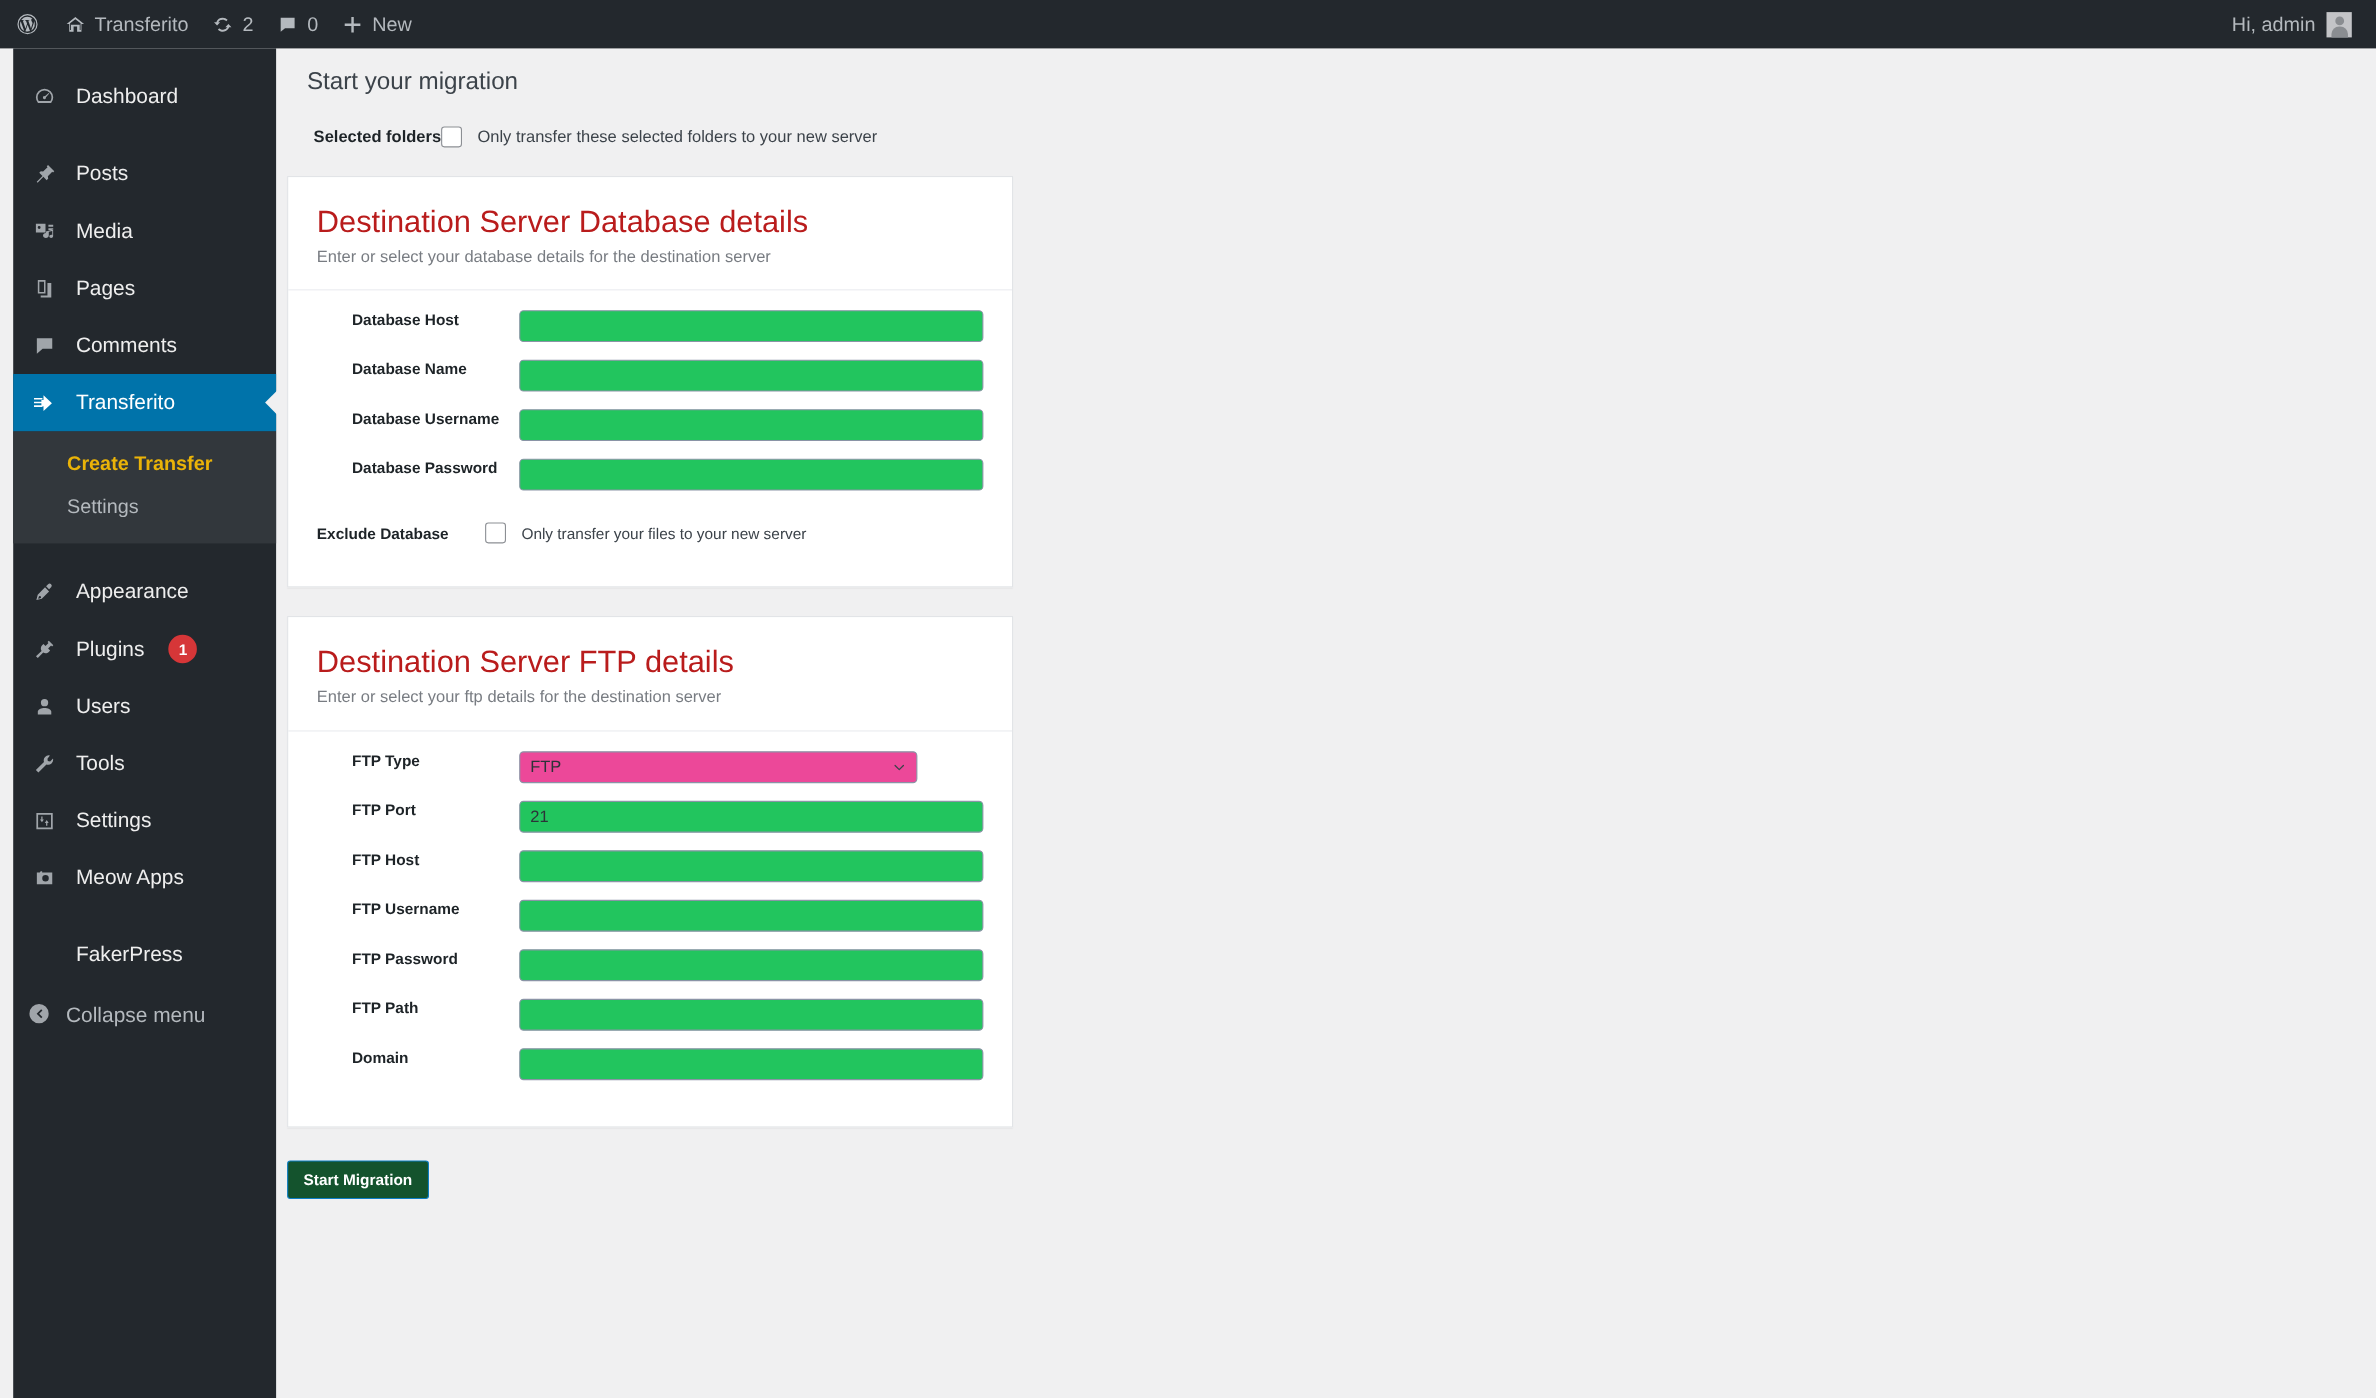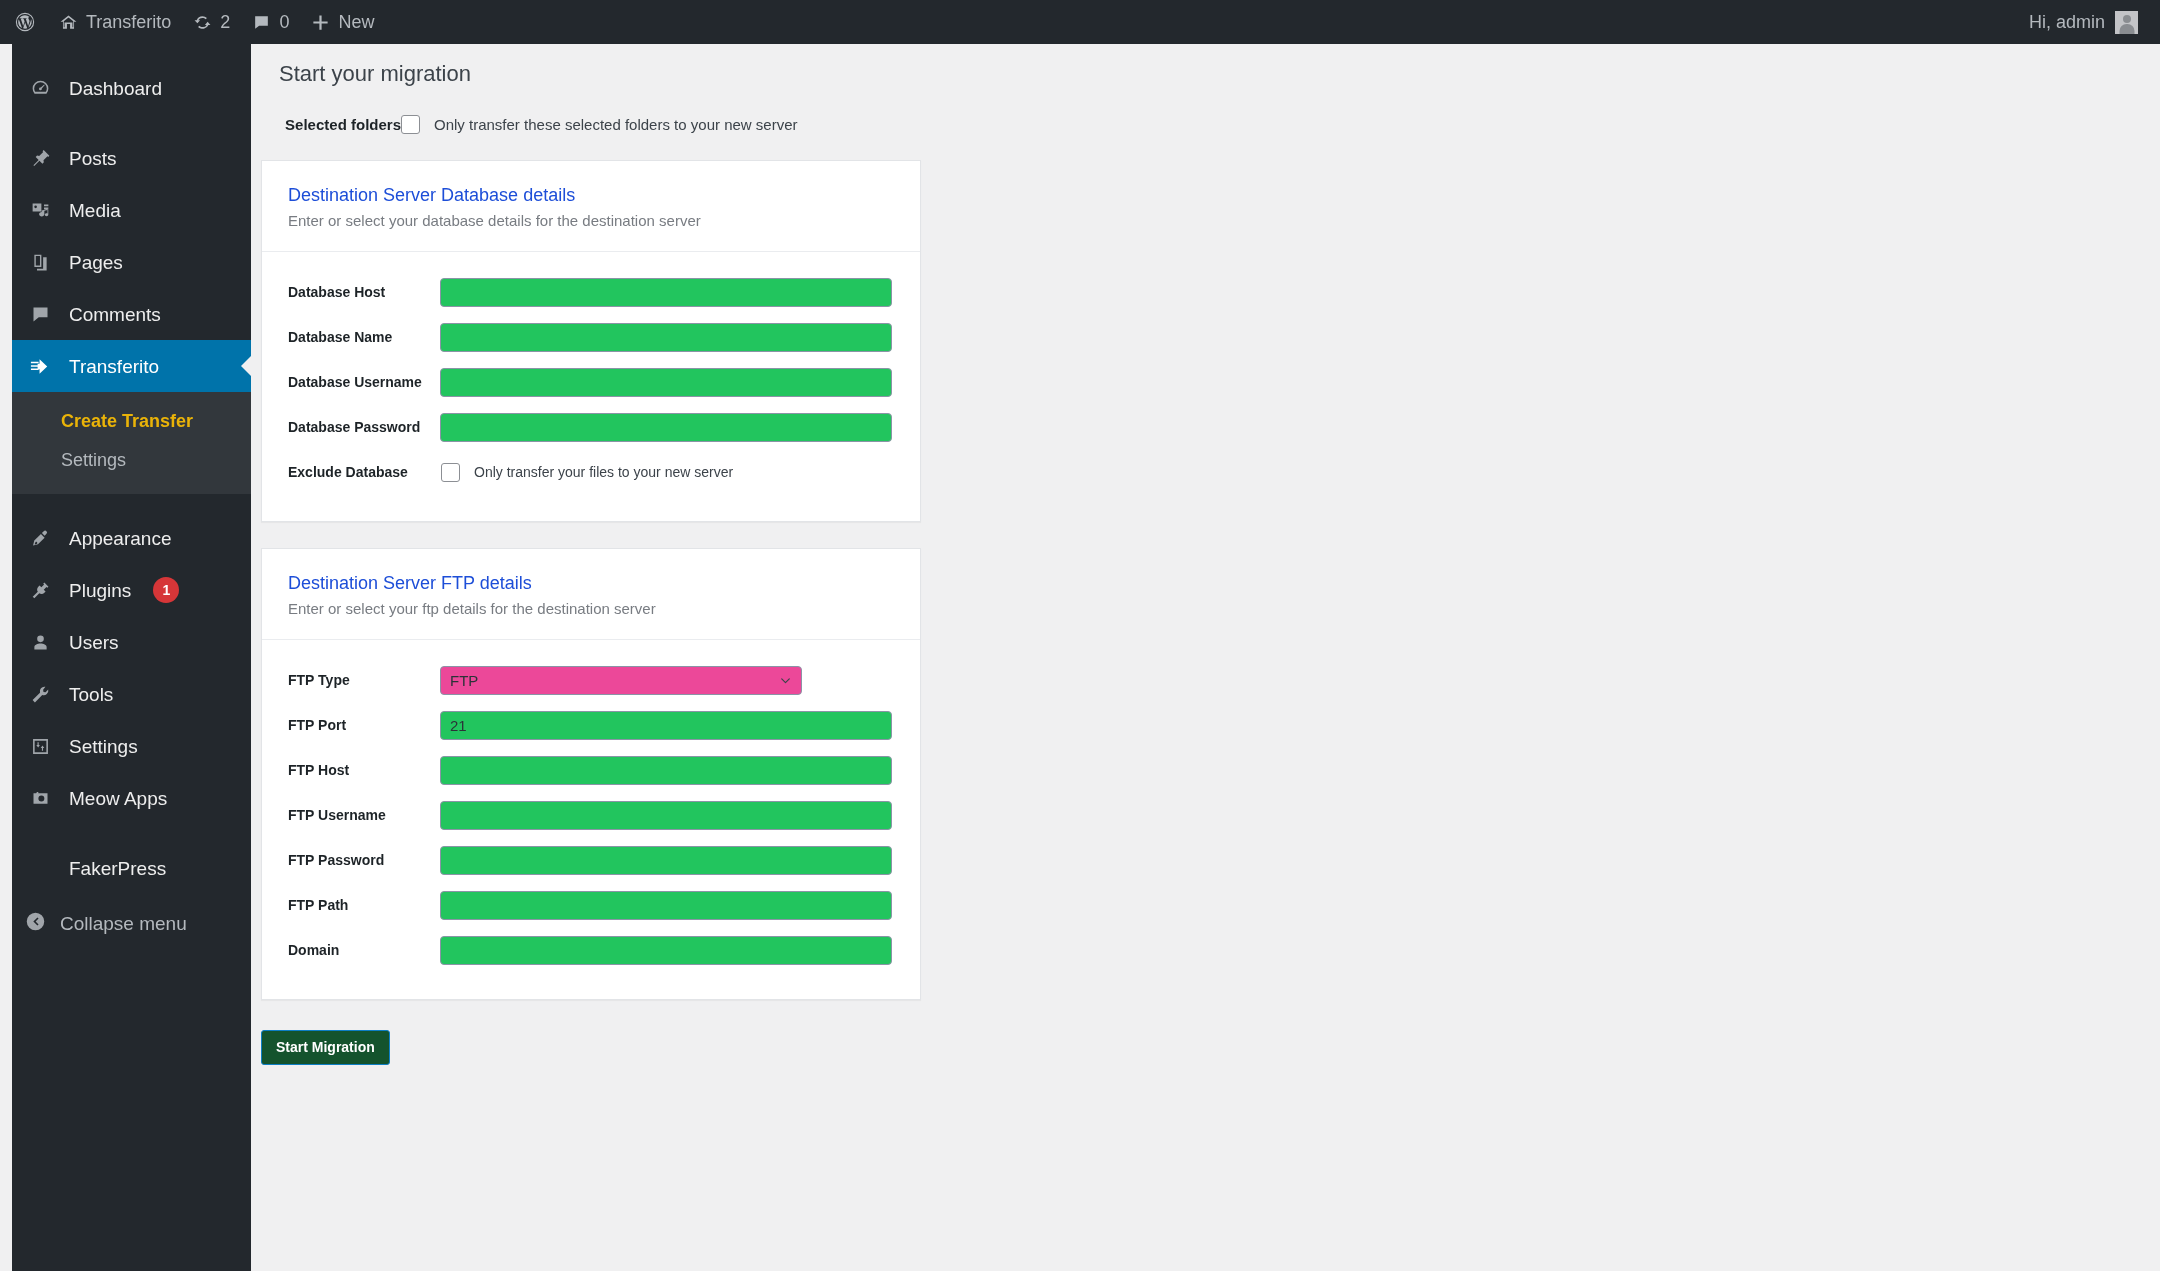--- a/index.html
+++ b/index.html
@@ -167,38 +167,39 @@
     border: 1px solid #e2e4e7;
     width: 660px;
     margin: 26px 0 0 22px;
     box-shadow: 0 1px 1px rgba(0,0,0,.04);
   }
   .card-head {
     padding: 23px 26px 20px 26px;
     border-bottom: 1px solid #eaecef;
   }
   .card-title {
-    font-size: 18px;
+    font-size: 28px;
     font-weight: 400;
-    color: #1d4ed8;
+    color: #b91c1c;
     margin: 0 0 5px 0;
     line-height: 1.25;
   }
   .card-sub {
     font-size: 15px;
     color: #787c82;
     margin: 0;
     line-height: 1.3;
   }
   .card-body { padding: 18px 26px 26px 26px; }
 
   .field-row {
     display: flex;
-    align-items: center;
+    align-items: flex-start;
     min-height: 45px;
+    margin-left: 32px;
   }
   .field-label {
     font-size: 14px;
     font-weight: 700;
     color: #1d2327;
     width: 152px;
     flex: 0 0 152px;
   }
   .field-input {
     width: 452px;

